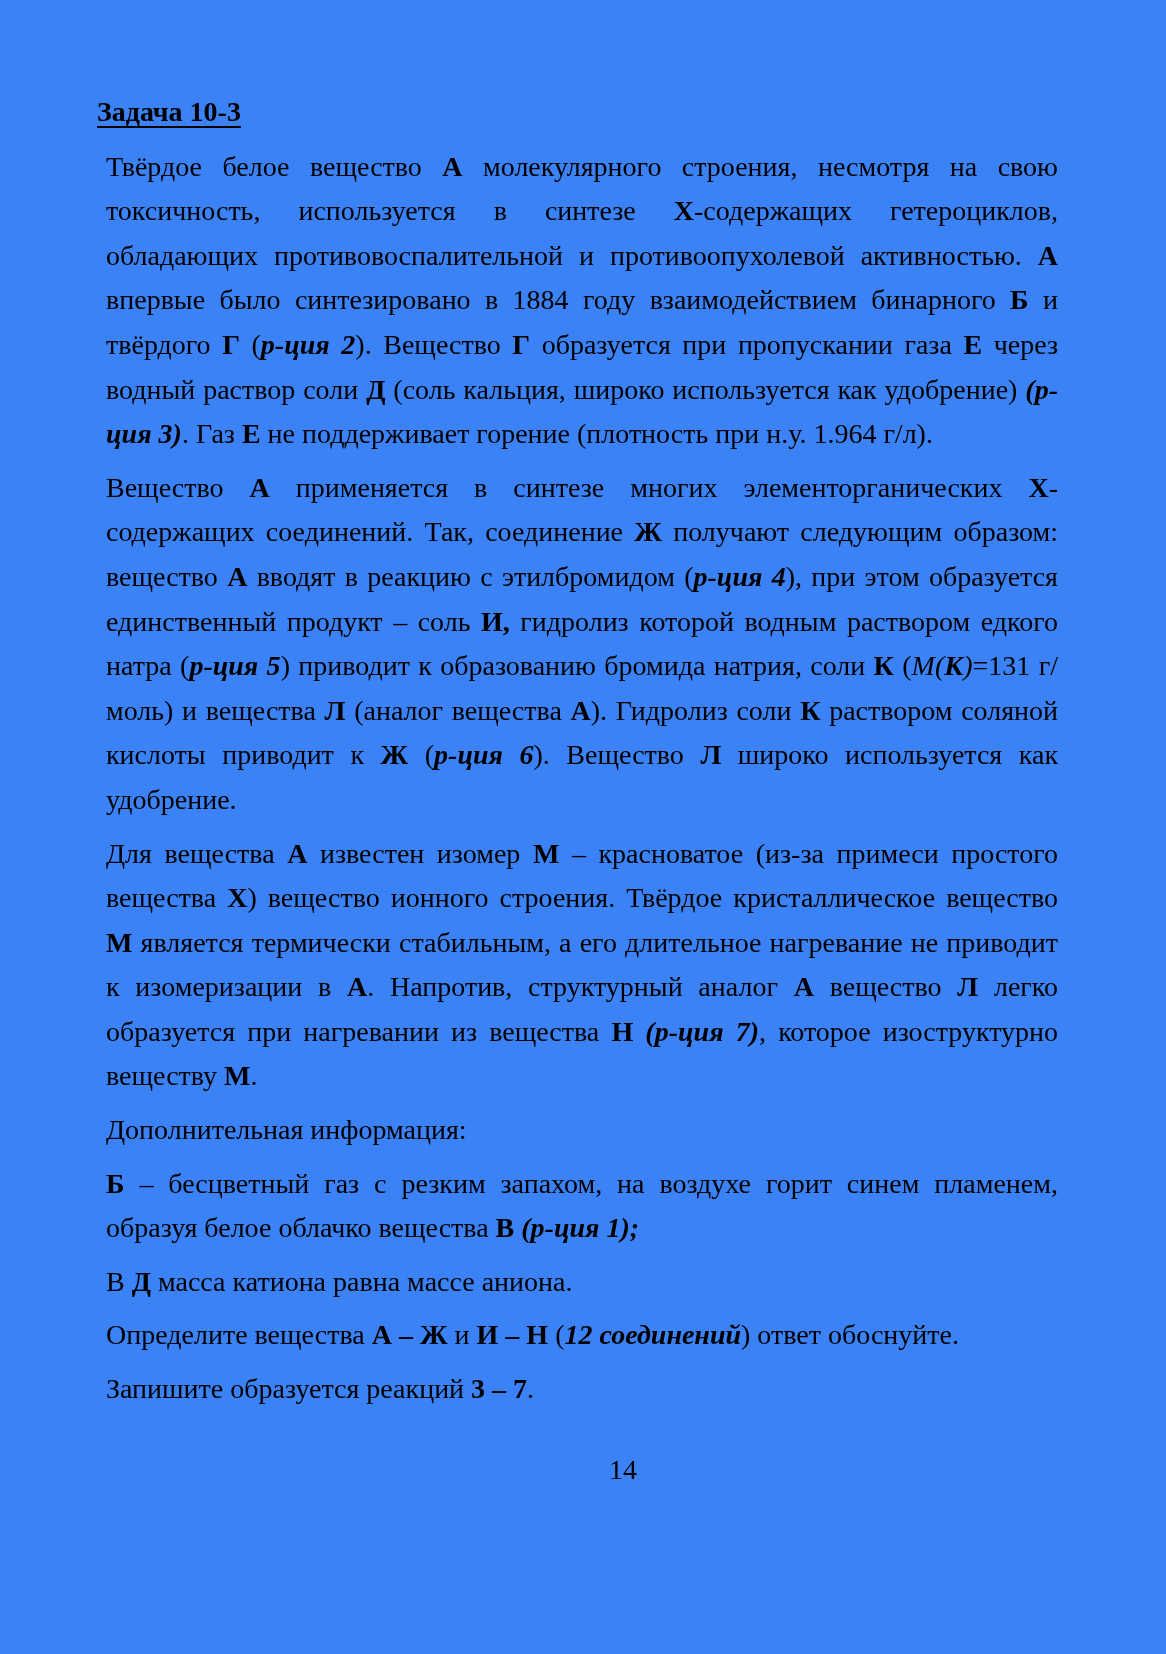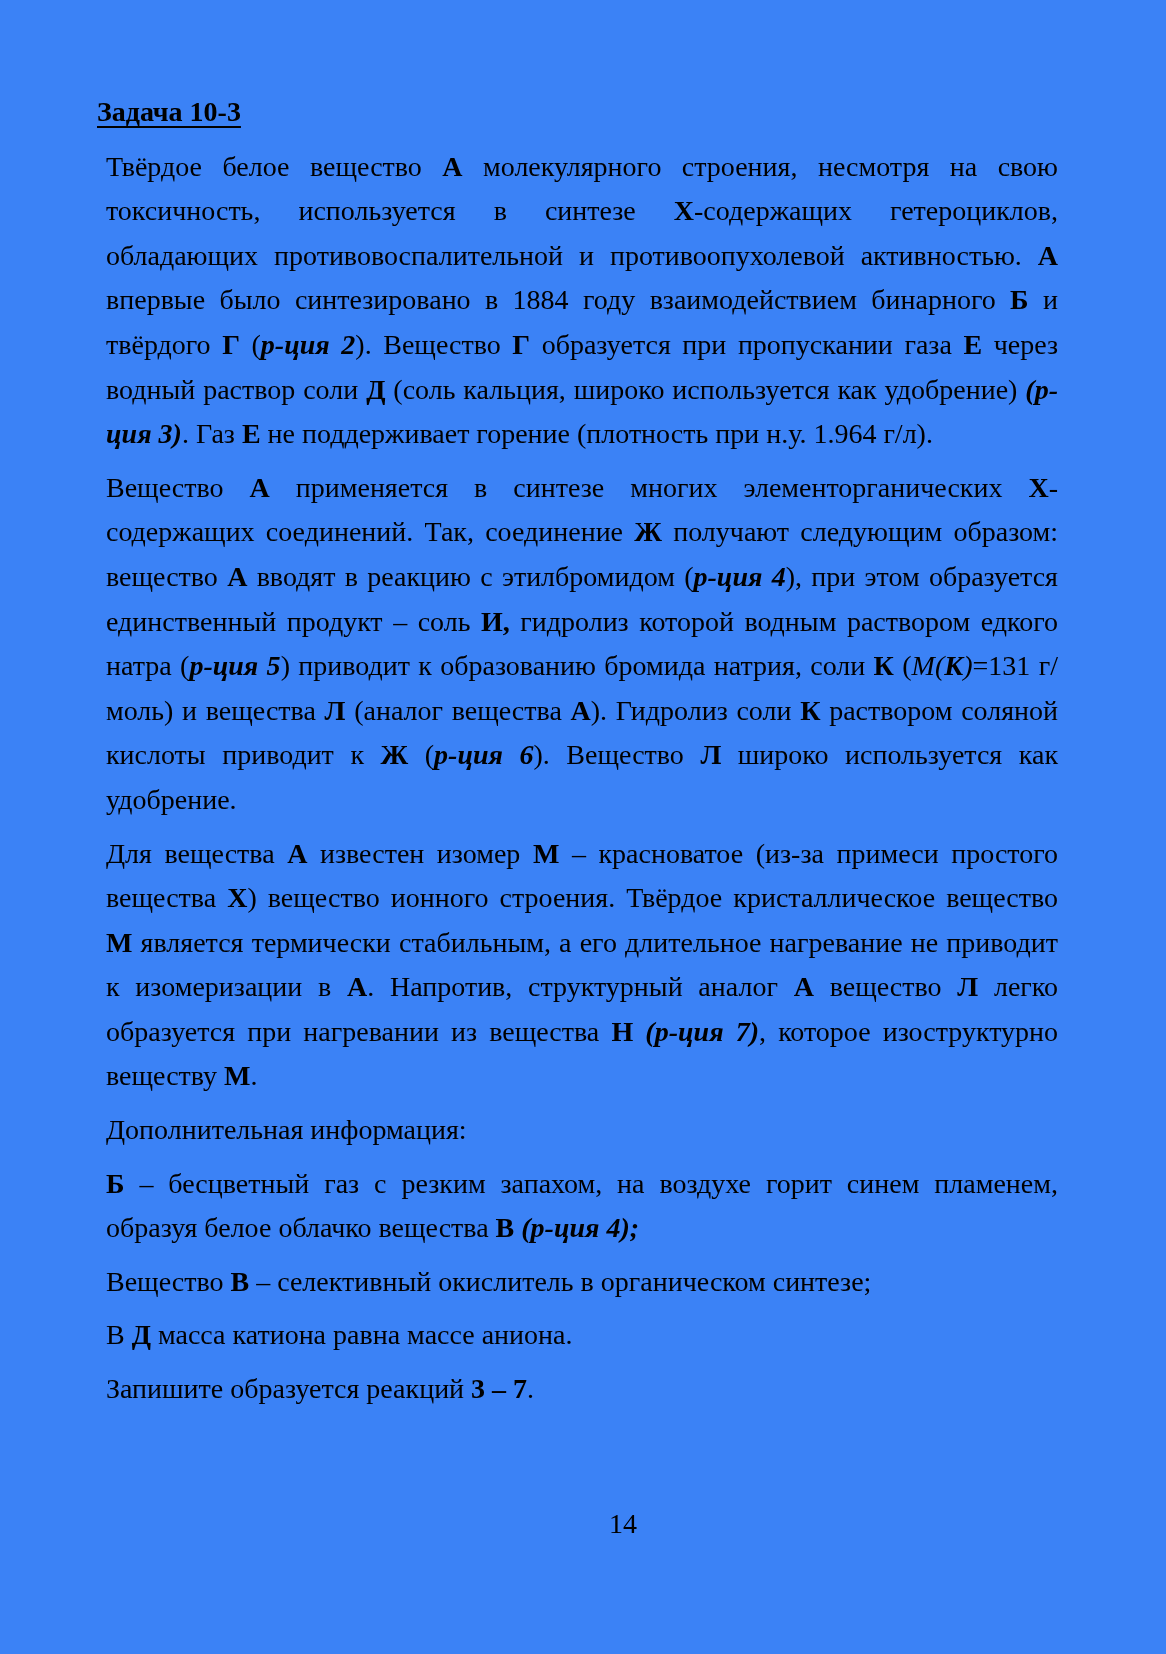--- a/index.html
+++ b/index.html
@@ -35,38 +35,38 @@
   }
   .para {
     margin: 9px;
     text-align: justify;
   }
   .run-b  { font-weight: bold; }
   .run-i  { font-style: italic; }
   .run-bi { font-weight: bold; font-style: italic; }
   .page-number {
     position: absolute;
-    top: 1502px;
+    top: 1448px;
     left: 563px;
     width: 120px;
     text-align: center;
     font-size: 28px;
   }
 </style>
 </head>
 <body>
 
 <div class="page">
   <div class="content">
     <p class="doc-title">Задача 10-3</p>
     <div>
         <p class="para"><span>Твёрдое белое вещество </span><span class="run-b">А</span><span> молекулярного строения, несмотря на свою токсичность, используется в синтезе </span><span class="run-b">Х</span><span>-содержащих гетероциклов, обладающих противовоспалительной и противоопухолевой активностью. </span><span class="run-b">А</span><span> впервые было синтезировано в 1884 году взаимодействием бинарного </span><span class="run-b">Б</span><span> и твёрдого </span><span class="run-b">Г</span><span> (</span><span class="run-bi">р-ция 2</span><span>). Вещество </span><span class="run-b">Г</span><span> образуется при пропускании газа </span><span class="run-b">Е</span><span> через водный раствор соли </span><span class="run-b">Д</span><span> (соль кальция, широко используется как удобрение) </span><span class="run-bi">(р-ция 3)</span><span>. Газ </span><span class="run-b">Е</span><span> не поддерживает горение (плотность при н.у. 1.964 г/л).</span></p>
         <p class="para"><span>Вещество </span><span class="run-b">А</span><span> применяется в синтезе многих элементорганических </span><span class="run-b">Х</span><span>-содержащих соединений. Так, соединение </span><span class="run-b">Ж</span><span> получают следующим образом: вещество </span><span class="run-b">А</span><span> вводят в реакцию с этилбромидом (</span><span class="run-bi">р-ция 4</span><span>), при этом образуется единственный продукт – соль </span><span class="run-b">И,</span><span> гидролиз которой водным раствором едкого натра (</span><span class="run-bi">р-ция 5</span><span>) приводит к образованию бромида натрия, соли </span><span class="run-b">К</span><span> (</span><span class="run-i">М(</span><span class="run-bi">К</span><span class="run-i">)</span><span>=131 г/моль) и вещества </span><span class="run-b">Л</span><span> (аналог вещества </span><span class="run-b">А</span><span>). Гидролиз соли </span><span class="run-b">К</span><span> раствором соляной кислоты приводит к </span><span class="run-b">Ж</span><span> (</span><span class="run-bi">р-ция 6</span><span>). Вещество </span><span class="run-b">Л</span><span> широко используется как удобрение.</span></p>
         <p class="para"><span>Для вещества </span><span class="run-b">А</span><span> известен изомер </span><span class="run-b">М</span><span> – красноватое (из-за примеси простого вещества </span><span class="run-b">Х</span><span>) вещество ионного строения. Твёрдое кристаллическое вещество </span><span class="run-b">М</span><span> является термически стабильным, а его длительное нагревание не приводит к изомеризации в </span><span class="run-b">А</span><span>. Напротив, структурный аналог </span><span class="run-b">А</span><span> вещество </span><span class="run-b">Л</span><span> легко образуется при нагревании из вещества </span><span class="run-b">Н</span><span> </span><span class="run-bi">(р-ция 7)</span><span>, которое изоструктурно веществу </span><span class="run-b">М</span><span>.</span></p>
         <p class="para"><span>Дополнительная информация:</span></p>
-        <p class="para"><span class="run-b">Б</span><span> – бесцветный газ с резким запахом, на воздухе горит синем пламенем, образуя белое облачко вещества </span><span class="run-b">В</span><span> </span><span class="run-bi">(р-ция 4);</span></p>
-        <p class="para"><span>Вещество </span><span class="run-b">В</span><span> – селективный окислитель в органическом синтезе;</span></p>
+        <p class="para"><span class="run-b">Б</span><span> – бесцветный газ с резким запахом, на воздухе горит синем пламенем, образуя белое облачко вещества </span><span class="run-b">В</span><span> </span><span class="run-bi">(р-ция 1);</span></p>
         <p class="para"><span>В </span><span class="run-b">Д</span><span> масса катиона равна массе аниона.</span></p>
+        <p class="para"><span>Определите вещества </span><span class="run-b">А – Ж</span><span> и </span><span class="run-b">И – Н</span><span> (</span><span class="run-bi">12 соединений</span><span>) ответ обоснуйте.</span></p>
         <p class="para"><span>Запишите образуется реакций </span><span class="run-b">3 – 7</span><span>.</span></p>
       </div>
   </div>
   <div class="page-number">14</div>
 </div>
 
 </body></html>

